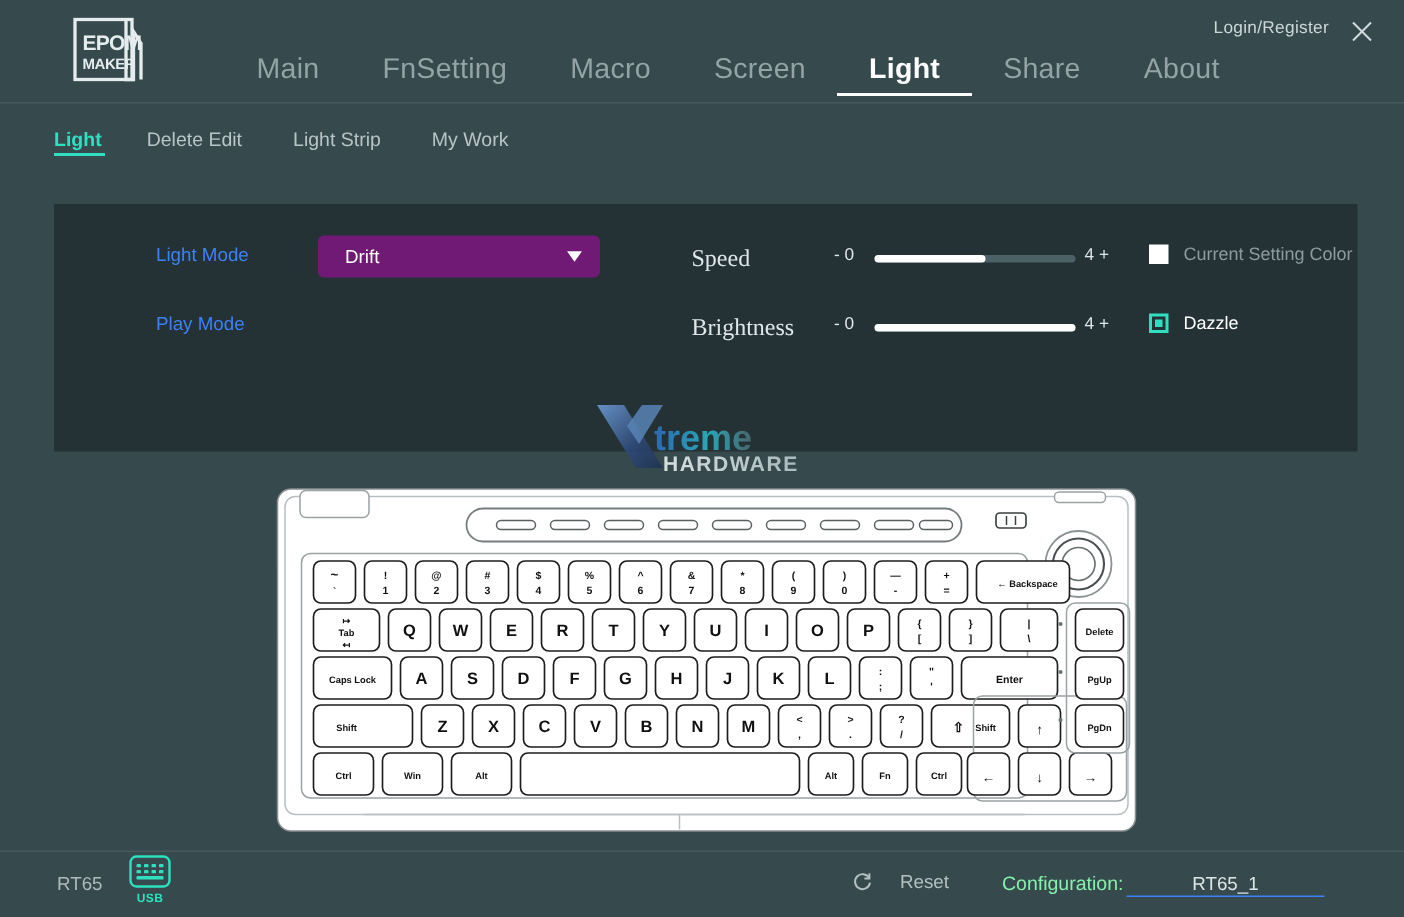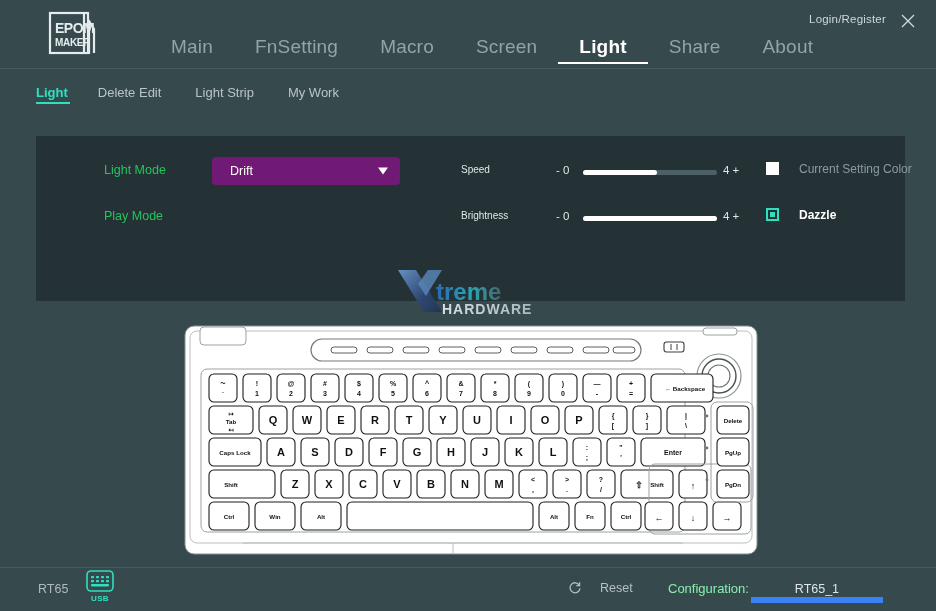--- a/index.html
+++ b/index.html
@@ -70,21 +70,21 @@
     padding-bottom: 2px; padding-right: 2px; margin-right: 28px;
   }
 
   
   .panel {
     position: absolute; left: 36px; top: 136px;
     width: 869px; height: 165px;
     background: #243235;
   }
   .ctl-label {
-    position: absolute; font-size: 12.5px; color: #22c55e;
+    position: absolute; font-size: 12.5px; color: #3b82f6;
     white-space: nowrap;
   }
   .lbl-lightmode { left: 68px; top: 27px; }
   .lbl-playmode  { left: 68px; top: 73px; }
   .dropdown {
     position: absolute; left: 176px; width: 188px; height: 28px;
     background: #701a75; border-radius: 4px; cursor: pointer;
   }
   .dd-lightmode { top: 21px; }
   .dd-playmode  { top: 67px; }
@@ -97,54 +97,55 @@
     width: 0; height: 0;
     border-left: 5px solid transparent;
     border-right: 5px solid transparent;
     border-top: 7px solid #ffffff;
   }
 
   .slider-row { position: absolute; height: 20px; }
   .sr-speed { left: 425px; top: 28px; }
   .sr-bright { left: 425px; top: 74px; }
   .slider-row .s-label {
-    position: absolute; left: 0; top: 0; font-size: 10px; color: #dfe7e8;
+    position: absolute; left: 0; top: 0; font-size: 16px; color: #dfe7e8;
     white-space: nowrap;
+    font-family: Liberation Serif, serif;
   }
   .slider-row .s-min {
     position: absolute; left: 95px; top: 0; font-size: 11.5px; color: #dfe7e8;
     white-space: nowrap;
   }
   .slider-row .s-max {
     position: absolute; left: 262px; top: 0; font-size: 11.5px; color: #dfe7e8;
     white-space: nowrap;
   }
   .slider-track {
     position: absolute; left: 122px; top: 6px;
     width: 134px; height: 5px; background: #4b6166; border-radius: 3px;
     cursor: pointer;
   }
   .slider-fill {
     position: absolute; left: 0; top: 0; height: 5px;
     background: #ffffff; border-radius: 3px;
   }
 
-  .check-row { position: absolute; display: flex; gap: 20px; }
+  .check-row { position: absolute; display: flex; align-items: center; gap: 10px; }
   .cr-current { left: 730px; top: 26px; }
   .cr-dazzle  { left: 730px; top: 72px; }
   .cbox {
     width: 13px; height: 13px; flex: 0 0 auto; cursor: pointer;
     display: flex; align-items: center; justify-content: center;
   }
   .cbox.plain { background: #ffffff; }
   .cbox.checked { background: #243235; border: 2px solid #2fe0c0; }
   .cbox.checked .inner { width: 5px; height: 5px; background: #2fe0c0; }
   .check-row .c-label { font-size: 12px; white-space: nowrap; }
   .cr-current .c-label { color: #8c9b9e; }
-  .cr-dazzle .c-label { color: #ffffff; font-weight: bold; }
+  .cr-dazzle .c-label { color: #ffffff; font-weight: normal; }
 
   
   .watermark {
     position: absolute; left: 396px; top: 268px;
     width: 160px; height: 50px; pointer-events: none; opacity: .88;
   }
 
   
   .kb-wrap {
     position: absolute; left: 183px; top: 324px;
@@ -174,21 +175,21 @@
     display: flex; align-items: center; gap: 18px; cursor: pointer;
   }
   .reset-btn .r-label { font-size: 12.5px; color: #b4c0c2; }
   .config-wrap {
     position: absolute; left: 668px; top: 13px;
     display: flex; align-items: baseline; gap: 2px;
   }
   .config-label { font-size: 13px; color: #86efac; white-space: nowrap; }
   .config-value {
     width: 132px; text-align: center; font-size: 12.5px; color: #dde5e6;
-    border-bottom: 6px solid #3b82f6; padding-bottom: 1px; cursor: text;
+    border-bottom: 1px solid #3b82f6; padding-bottom: 1px; cursor: text;
   }
 </style>
 </head>
 <body>
 
 <div class="app">
 
   <div class="topbar">
 
     <div class="logo">

